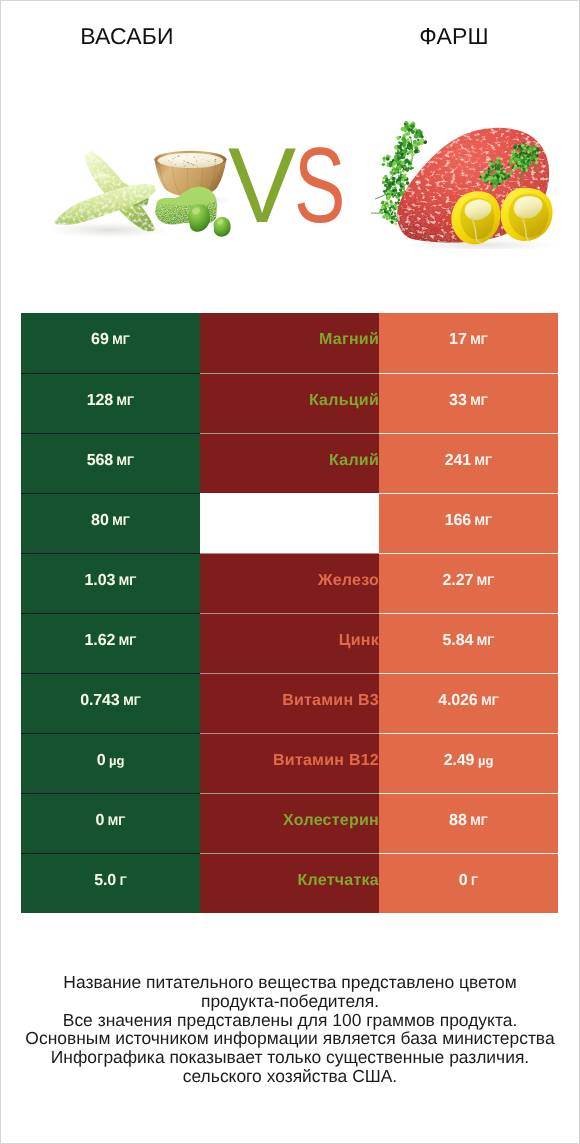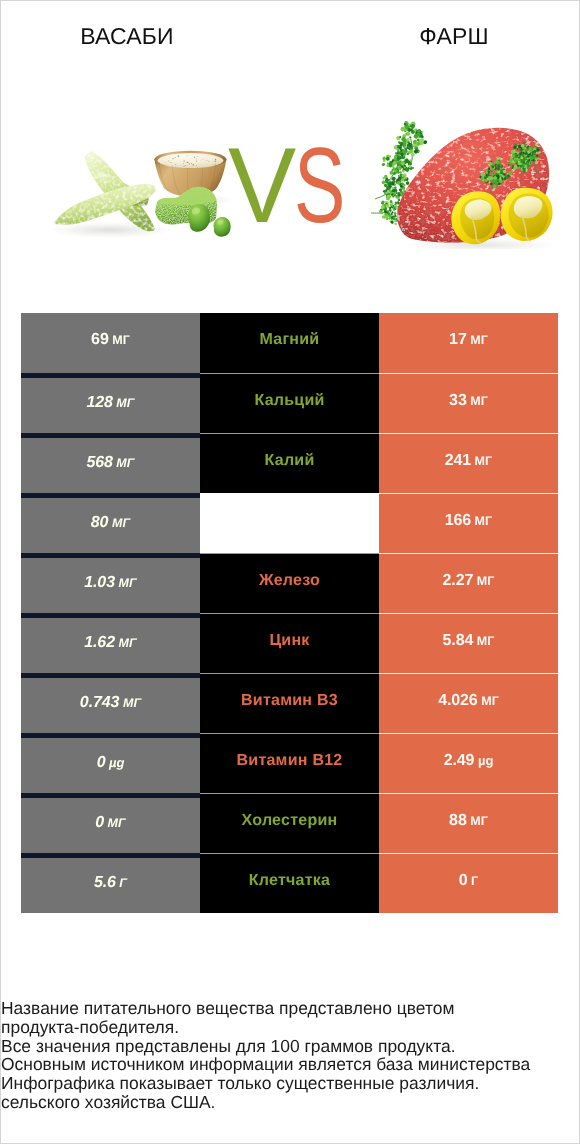--- a/index.html
+++ b/index.html
@@ -22,41 +22,41 @@
   .vs{position:absolute;left:227px;top:71px;height:80px;
       font-family:"Liberation Sans",sans-serif;font-weight:400;line-height:1;white-space:nowrap;}
   .vs span{display:inline-block;font-size:107px;line-height:107px;}
   .vs .vs-v{color:#82a62f;transform:scaleX(0.955);transform-origin:left top;}
   .vs .vs-s{color:#e16a48;transform:scaleX(0.72);transform-origin:left top;margin-left:-5px;}
 
   
   .tbl{position:absolute;left:20px;top:312px;width:537px;}
   .row{position:relative;height:60px;width:537px;}
   .cell{position:absolute;top:0;height:60px;display:flex;align-items:center;justify-content:center;box-sizing:border-box;}
-  .cell-l{left:0;width:179px;background:#737373;color:#fcffec;}
-  .cell-m{left:179px;width:179px;background:#000000;}
+  .cell-l{left:0;width:179px;background:#14532d;color:#fcffec;}
+  .cell-m{left:179px;width:179px;background:#7f1d1d;justify-content:flex-end;}
   .cell-r{left:358px;width:179px;background:#e16a48;color:#fff8f3;text-align:center;}
-  .row + .row .cell-l{border-top:5px solid #0f172a;font-style:italic;}
+  .row + .row .cell-l{border-top:1px solid #0f172a;}
   .row + .row .cell-r{border-top:1px solid #fff3ec;}
   .val{font-size:16px;font-weight:700;font-family:"Liberation Sans",sans-serif;white-space:nowrap;
        letter-spacing:-0.1px;position:relative;top:-3px;}
   .val .num{font-size:16px;}
   .val .u{font-size:12.5px;font-weight:700;text-transform:uppercase;letter-spacing:0.1px;margin-left:3.5px;}
   .val .u-lat{text-transform:none;font-size:13px;letter-spacing:0;}
   .nut{font-size:16px;font-weight:700;font-family:"Liberation Sans",sans-serif;white-space:nowrap;
        letter-spacing:0.25px;position:relative;top:-3px;}
   .win-green .nut{color:#82a62f;}
   .win-orange .nut{color:#e16a48;}
   .row.win-green .cell-m{border-top:1px solid #97a57a;}
   .row.win-orange .cell-m{border-top:1px solid #b48d83;}
   .row:first-child .cell-m{border-top:none;}
 
   
-  .footer{position:absolute;left:0;top:972px;width:578px;
-          font-size:17.45px;line-height:18.8px;color:#1b1b1b;font-family:"Liberation Sans",sans-serif;margin-top:26px;}
+  .footer{position:absolute;left:0;top:972px;width:578px;text-align:center;
+          font-size:17.45px;line-height:18.8px;color:#1b1b1b;font-family:"Liberation Sans",sans-serif;}
   .footer div{white-space:nowrap;}
 </style>
 </head>
 <body>
 
 <div class="page">
 
   <div class="titles">
     <div class="title title-left">Васаби</div>
     <div class="title title-right">Фарш</div>
@@ -1280,21 +1280,21 @@
         </div>
       <div class="cell cell-m">
           <span class="nut">Холестерин</span>
         </div>
       <div class="cell cell-r">
           <span class="val"><span class="num">88</span><span class="u">мг</span></span>
         </div>
     </div>
     <div class="row win-green">
       <div class="cell cell-l">
-          <span class="val"><span class="num">5.6</span><span class="u">г</span></span>
+          <span class="val"><span class="num">5.0</span><span class="u">г</span></span>
         </div>
       <div class="cell cell-m">
           <span class="nut">Клетчатка</span>
         </div>
       <div class="cell cell-r">
           <span class="val"><span class="num">0</span><span class="u">г</span></span>
         </div>
     </div>
   </div>
 

